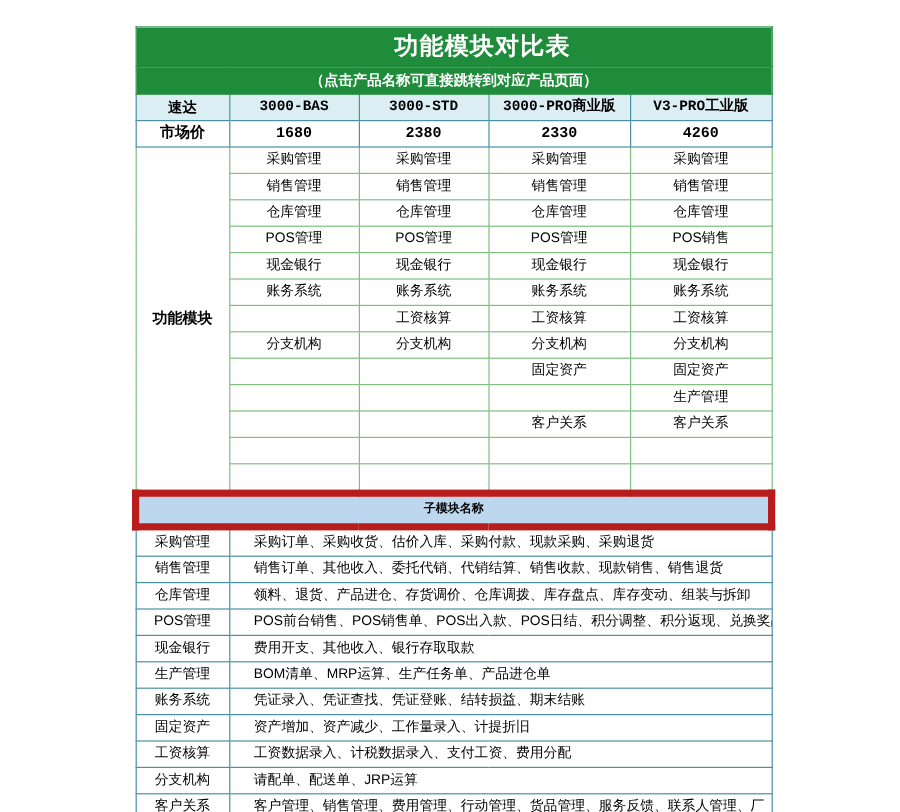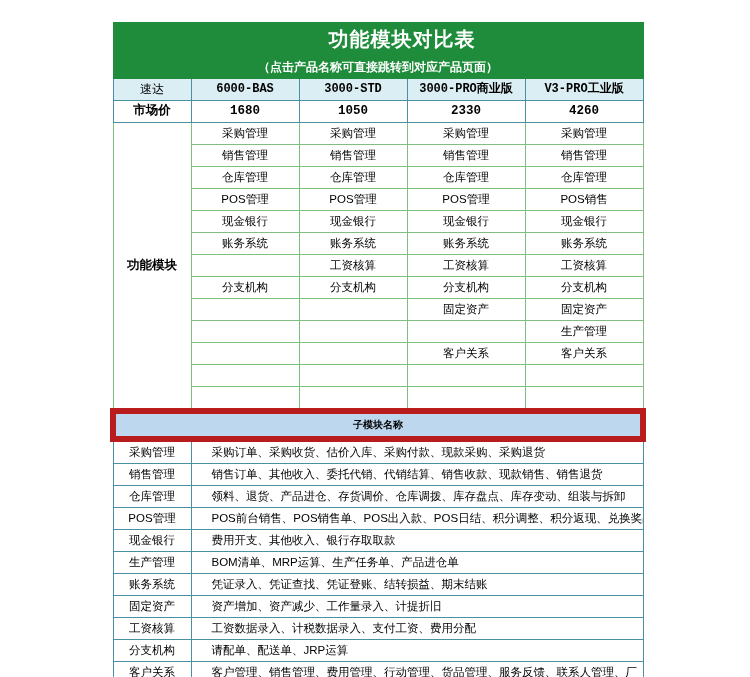--- a/index.html
+++ b/index.html
@@ -51,21 +51,21 @@
   }
   .hdr{
     background:#dbeef4;
     font-weight:bold;
     font-family:"Liberation Mono","DejaVu Sans Mono",monospace;
     font-size:12px;
     border:1px solid #4a90a4;
   }
   .hdr-label{
     background:#dbeef4;
-    font-weight:normal;
+    font-weight:bold;
     font-family:"Liberation Sans",sans-serif;
     font-size:12px;
     border:1px solid #4a90a4;
   }
   .price-row td{
     font-weight:bold;
     font-family:"Liberation Mono","DejaVu Sans Mono",monospace;
     font-size:12.5px;
     background:#ffffff;
     border:1px solid #4a90a4;
@@ -128,29 +128,29 @@
     </colgroup>
     <tbody>
       <tr>
         <td class="title-cell" colspan="5"><span>功能模块对比表</span></td>
       </tr>
       <tr>
         <td class="subtitle-cell" colspan="5">（点击产品名称可直接跳转到对应产品页面）</td>
       </tr>
       <tr>
         <td class="hdr-label">速达</td>
-        <td class="hdr">6000-BAS</td>
+        <td class="hdr">3000-BAS</td>
         <td class="hdr">3000-STD</td>
         <td class="hdr">3000-PRO商业版</td>
         <td class="hdr">V3-PRO工业版</td>
       </tr>
       <tr class="price-row">
         <td class="price-label">市场价</td>
         <td>1680</td>
-        <td>1050</td>
+        <td>2380</td>
         <td>2330</td>
         <td>4260</td>
       </tr>
 
       <tr class="mod">
         <td class="modlabel" rowspan="13">功能模块</td>
         <td>采购管理</td>
         <td>采购管理</td>
         <td>采购管理</td>
         <td>采购管理</td>

